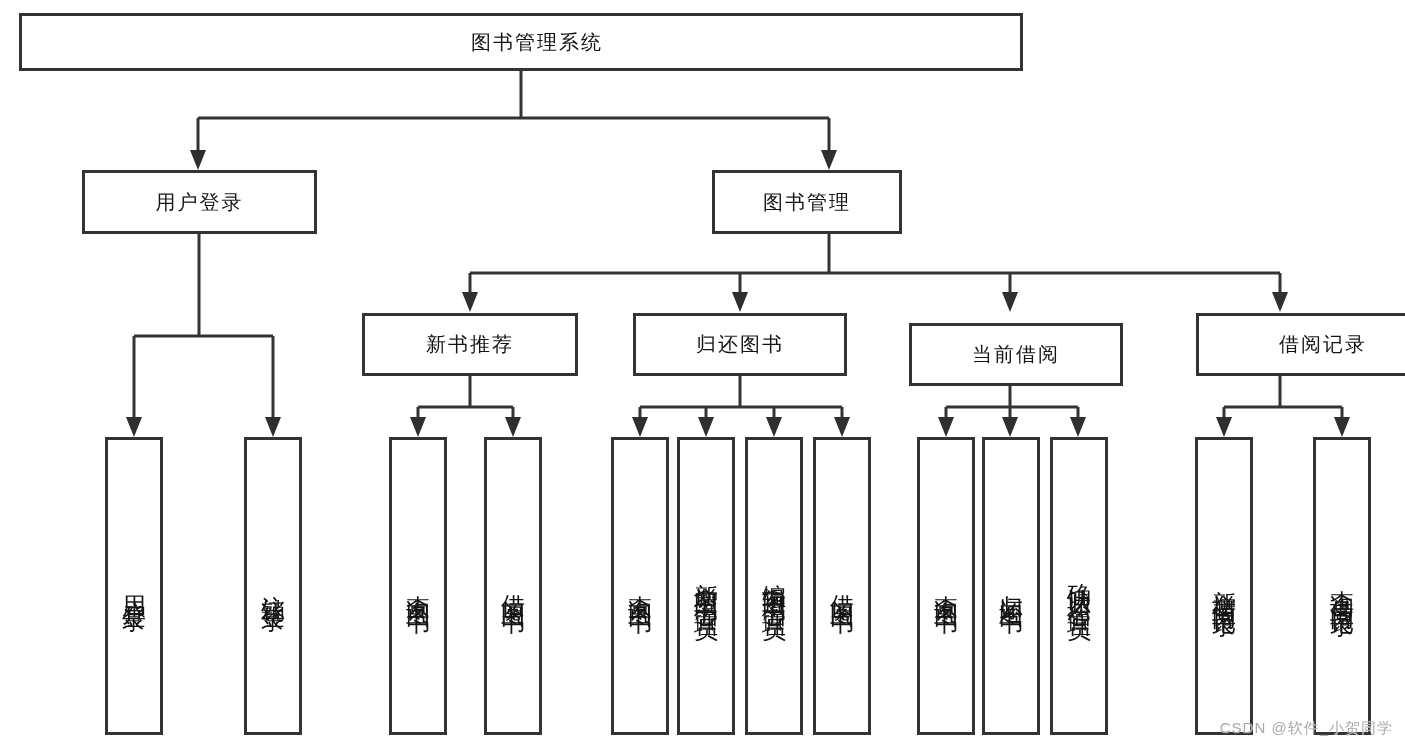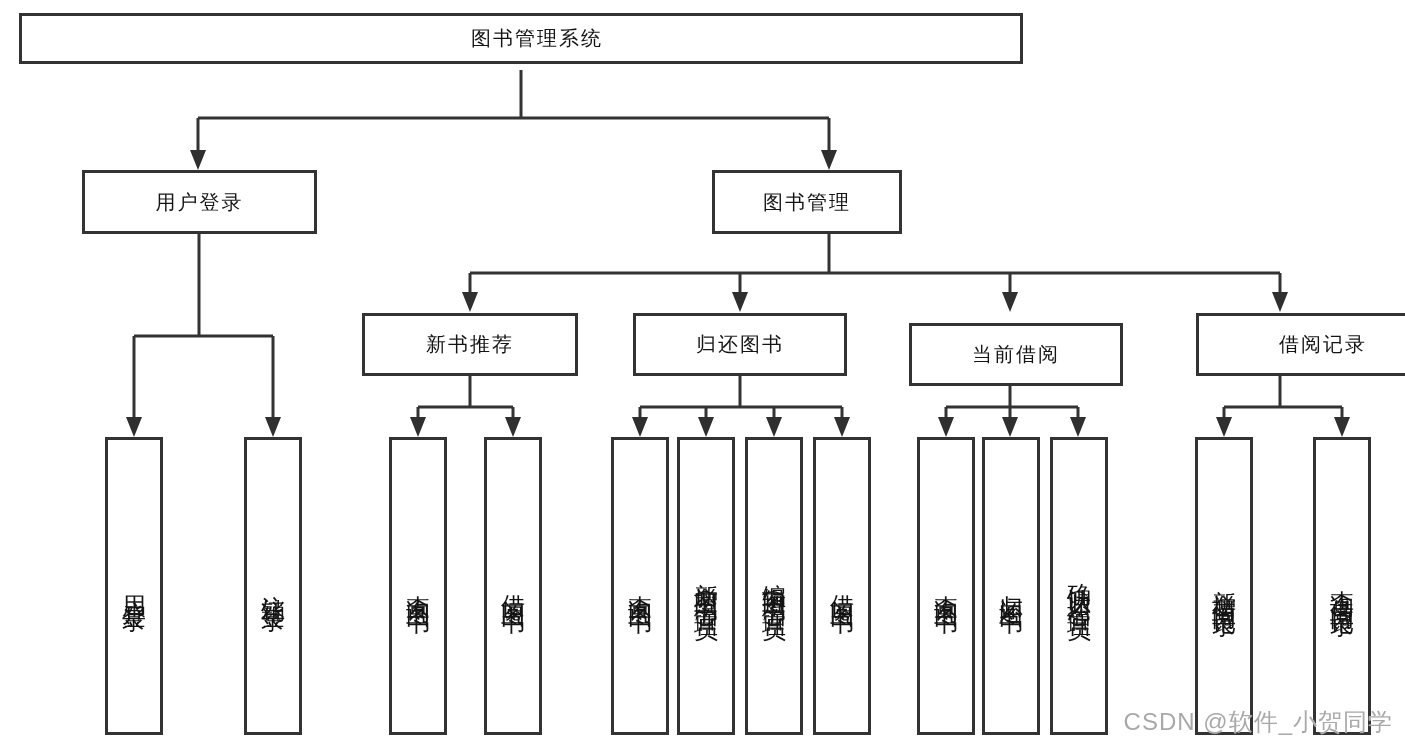--- a/index.html
+++ b/index.html
@@ -47,21 +47,21 @@
     text-orientation: mixed;
     font-size: 24px;
     letter-spacing: 5px;
     color: #141414;
     line-height: 1;
   }
   .watermark {
     position: absolute;
     right: 12px;
     bottom: 9px;
-    font-size: 24px;
+    font-size: 15px;
     color: #a9a9a9;
     letter-spacing: 1px;
     white-space: nowrap;
     text-shadow: 0 0 1px #ffffff;
   }
 </style>
 </head>
 <body>
 
 <div class="canvas">
@@ -128,21 +128,21 @@
       <polygon points="766,417 782,417 774,437"></polygon>
       <polygon points="834,417 850,417 842,437"></polygon>
       <polygon points="938,417 954,417 946,437"></polygon>
       <polygon points="1002,417 1018,417 1010,437"></polygon>
       <polygon points="1070,417 1086,417 1078,437"></polygon>
       <polygon points="1216,417 1232,417 1224,437"></polygon>
       <polygon points="1334,417 1350,417 1342,437"></polygon>
     </g>
   </svg>
 
-  <div class="box" style="left:19px; top:13px; width:1004px; height:51px;padding-left:32px;">
+  <div class="box" style="left:19px; top:13px; width:1004px; height:58px;padding-left:32px;">
     <span class="hlabel">图书管理系统</span>
   </div>
 
   <div class="box" style="left:82px; top:170px; width:235px; height:64px;">
     <span class="hlabel">用户登录</span>
   </div>
   <div class="box" style="left:712px; top:170px; width:190px; height:64px;">
     <span class="hlabel">图书管理</span>
   </div>
 

